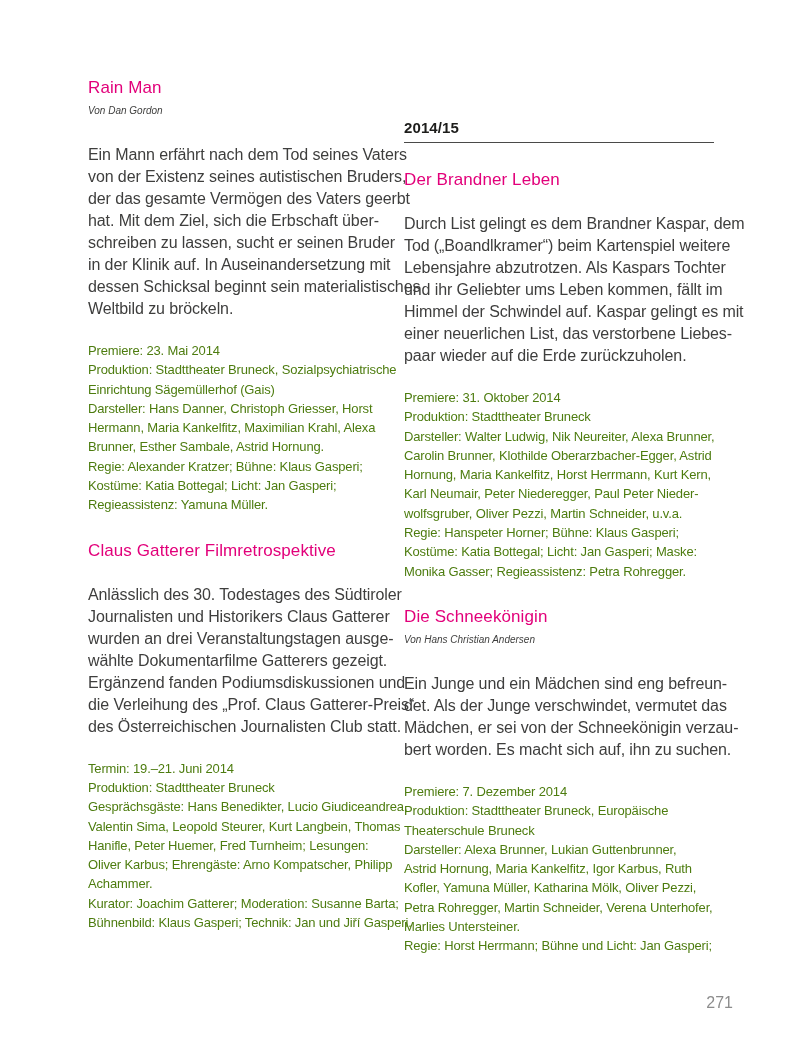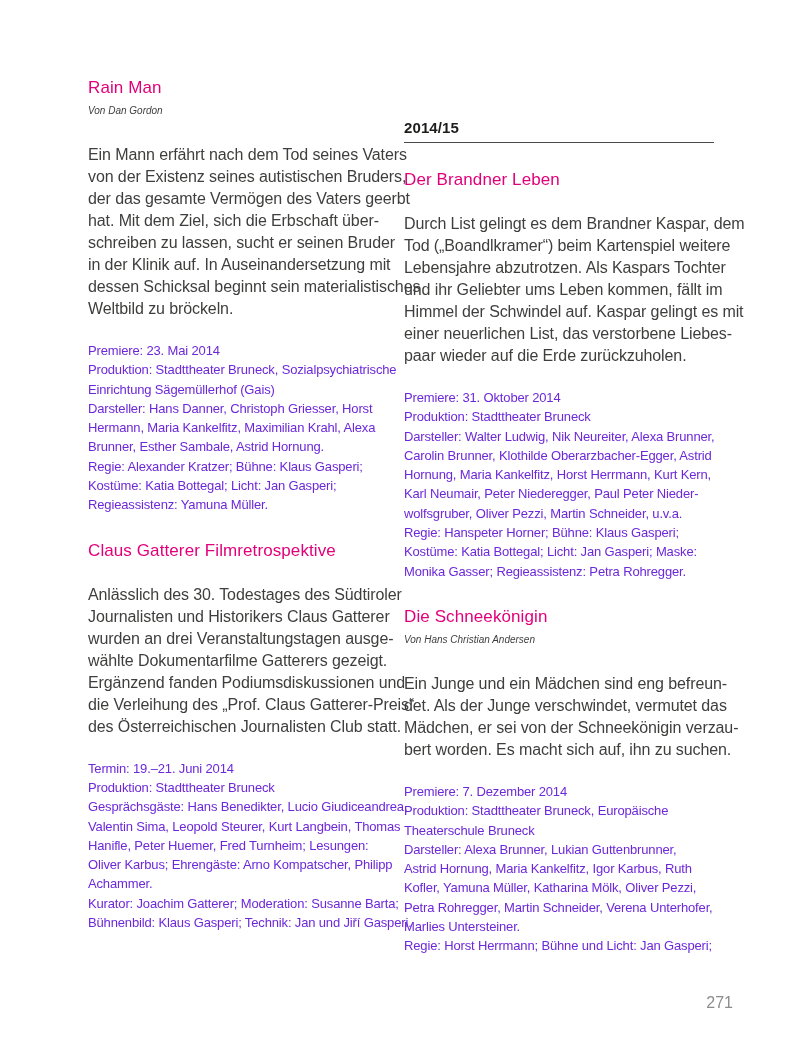--- a/index.html
+++ b/index.html
@@ -60,21 +60,21 @@
     letter-spacing: -0.1px;
     white-space: pre;
     color: #3e3e3d;
   }
   .credits {
     margin: 21px 0 0 0;
     font-size: 13px;
     line-height: 19.3px;
     letter-spacing: -0.15px;
     white-space: pre;
-    color: #6d28d9;
+    color: #4d7c0f;
   }
   .page-number {
     position: absolute;
     top: 992px;
     right: 67px;
     font-size: 16px;
     line-height: 22px;
     color: #8c8c8c;
   }
 </style>

